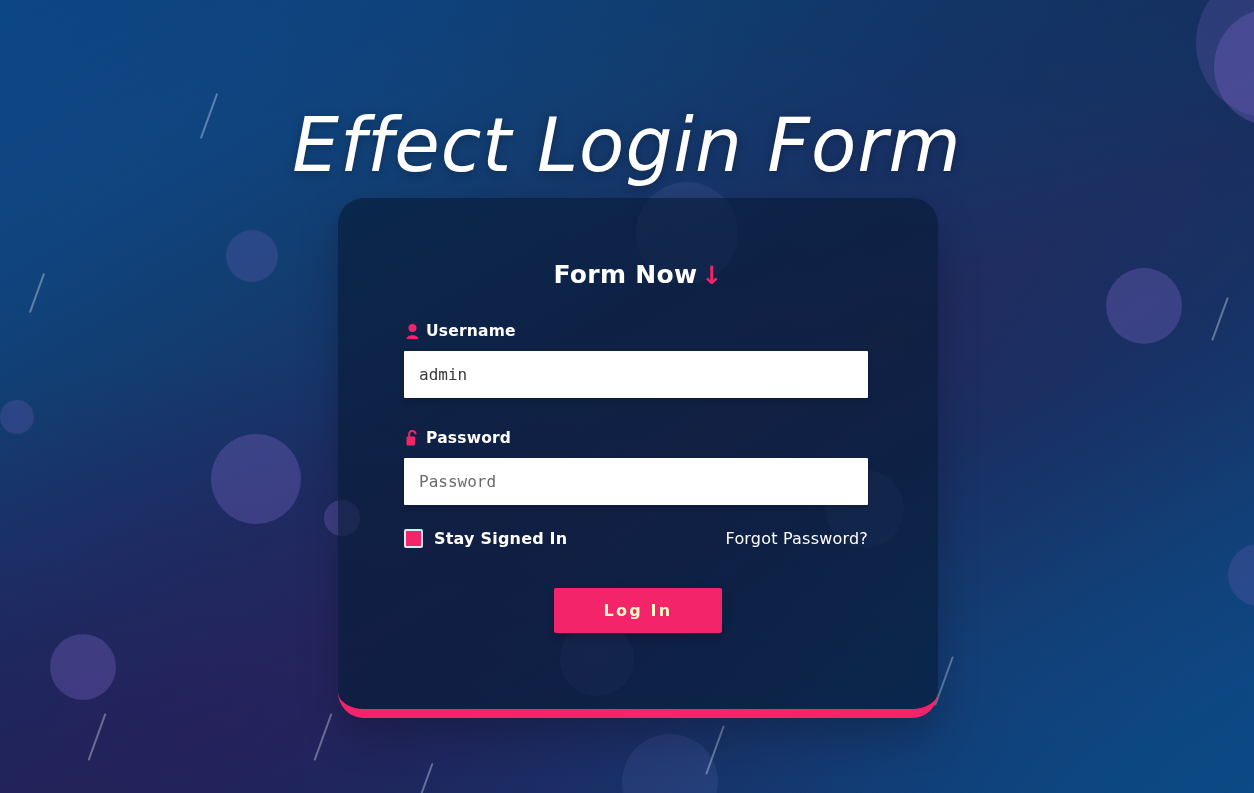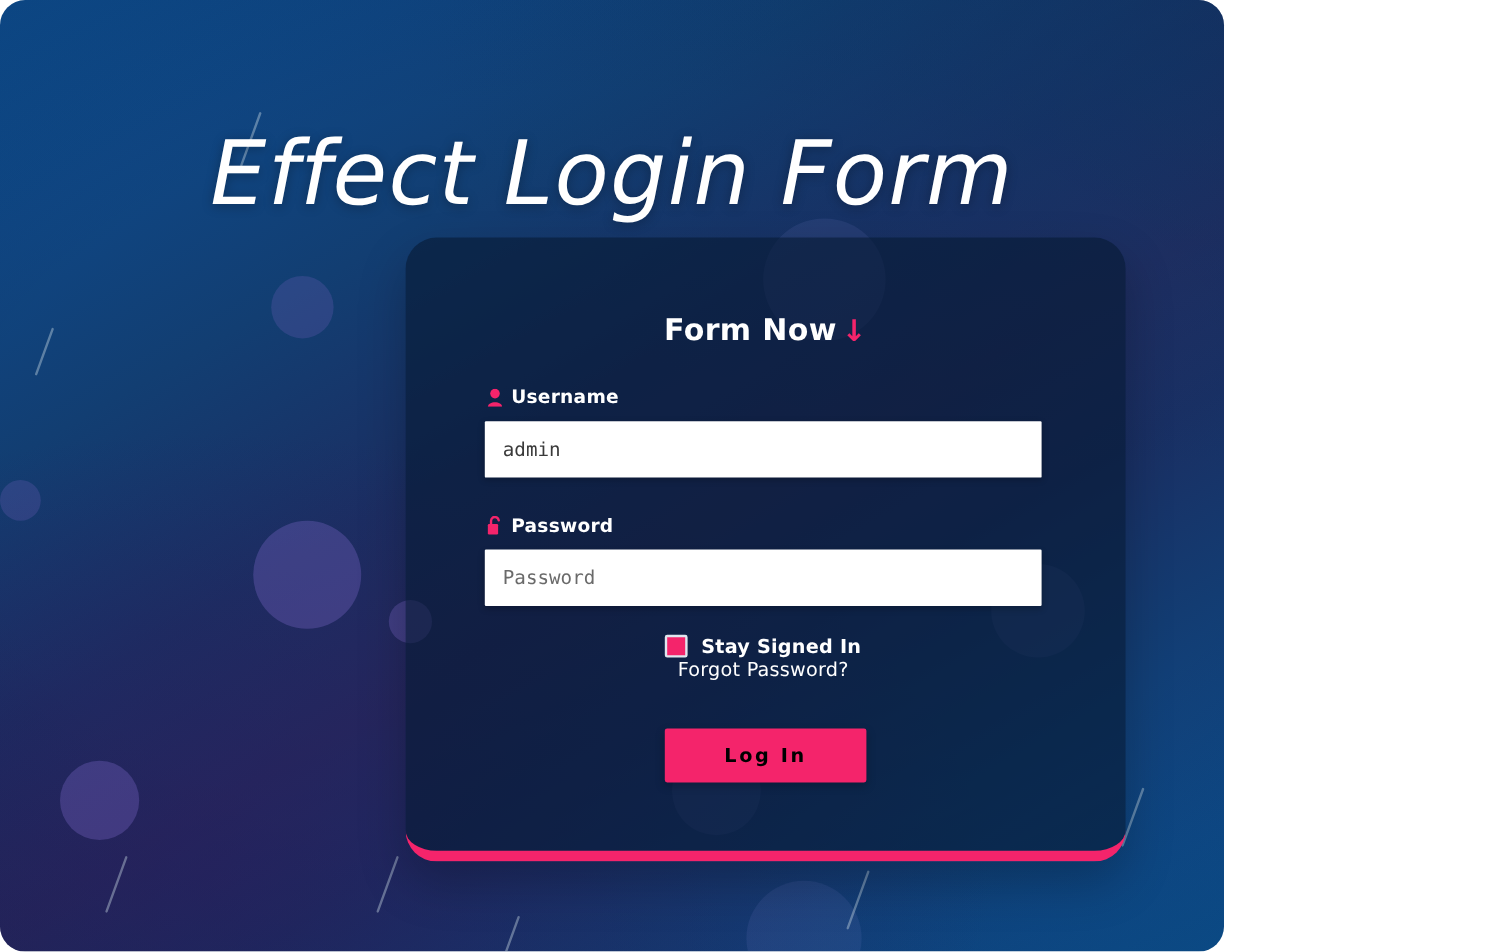--- a/index.html
+++ b/index.html
@@ -6,35 +6,34 @@
     margin: 0;
     padding: 0;
     width: 1254px;
     height: 793px;
     overflow: hidden;
     font-family: "DejaVu Sans", sans-serif;
   }
 
   #stage {
     position: relative;
-    width: 1020px;
+    width: 1254px;
     height: 793px;
     overflow: hidden;
     background:
       linear-gradient(150deg,
         #0d4d8f 0%,
         #0f4683 14%,
         #123e72 28%,
         #1b2f63 44%,
         #232a5e 56%,
         #1a2f63 66%,
         #133c72 78%,
         #0e4a88 92%,
         #0c5190 100%);
-    border-radius: 21px;
   }
 
   
   .bg-wash {
     position: absolute;
     inset: 0;
     background:
       radial-gradient(115% 85% at 18% 92%, rgba(40,28,92,0.55) 0%, rgba(40,28,92,0) 55%),
       radial-gradient(100% 70% at 95% 8%, rgba(10,58,105,0.45) 0%, rgba(10,58,105,0) 60%),
       radial-gradient(130% 100% at 50% 50%, rgba(0,0,0,0.0) 40%, rgba(3,14,36,0.30) 100%);
@@ -154,21 +153,20 @@
     box-shadow: 0 2px 5px rgba(0,0,0,0.22);
   }
   .text-input::placeholder { color: #6a6a6a; opacity: 1; }
 
   .options-row {
     display: flex;
     align-items: center;
     justify-content: space-between;
     width: 464px;
     margin-top: 24px;
-    flex-direction: column;
   }
 
   .stay-signed {
     display: flex;
     align-items: center;
     gap: 11px;
     cursor: pointer;
   }
   .checkbox-box {
     width: 19px;
@@ -193,21 +191,21 @@
     text-decoration: none;
     cursor: pointer;
   }
 
   .login-btn {
     display: block;
     margin: 40px auto 0 auto;
     width: 168px;
     height: 45px;
     background: #f4246b;
-    color: #000000;
+    color: #fef9c3;
     border: 0;
     border-radius: 2px;
     font-family: "DejaVu Sans", sans-serif;
     font-size: 16px;
     font-weight: 700;
     letter-spacing: 2.2px;
     cursor: pointer;
     box-shadow: 0 3px 8px rgba(0,0,0,0.22);
   }
 </style>

